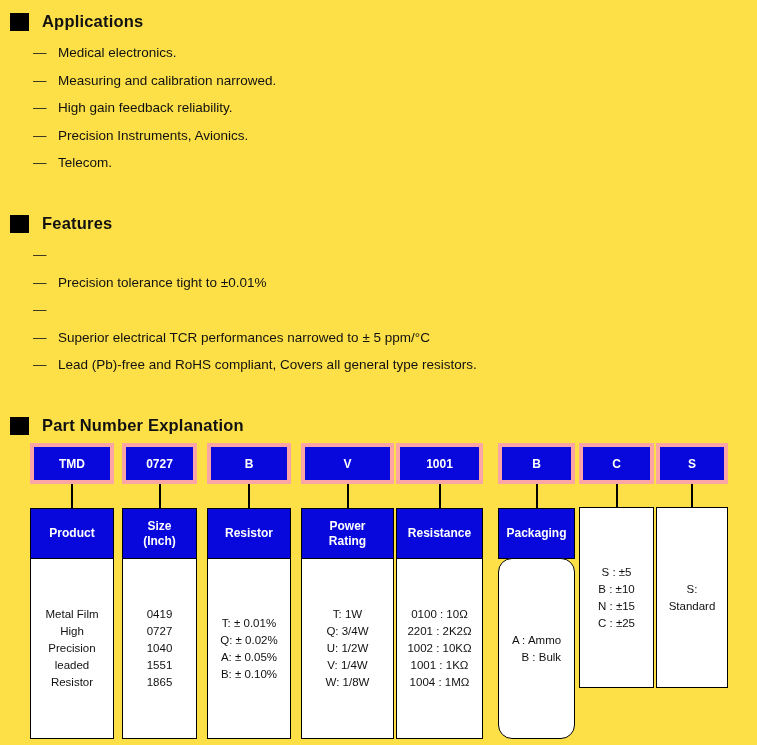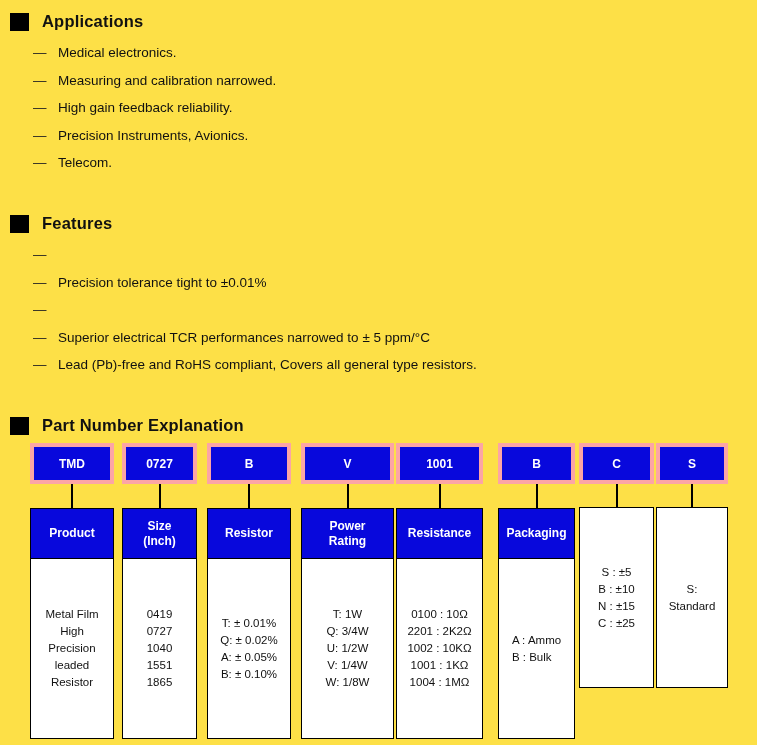--- a/index.html
+++ b/index.html
@@ -47,21 +47,21 @@
     display:flex;align-items:center;justify-content:center;
     color:#fff;font-weight:bold;font-size:12px;line-height:15px;
     text-align:center;white-space:pre-line;
   }
   .detail-box{
     box-sizing:border-box;height:181px;margin-top:-1px;
     background:#fff;border:1px solid #000;
     display:flex;align-items:center;justify-content:center;
     font-size:11.5px;line-height:17px;text-align:center;white-space:pre-line;
   }
-  .c5 .detail-box{text-align:left;}
+  .c5 .detail-box{text-align:right;border-radius:14px;}
 </style>
 </head>
 <body>
 
 <div class="page">
 
   <section class="sec" style="top:12px">
     <div class="sec-heading">
       <div class="sec-square"></div>
       <div class="sec-title">Applications</div>

